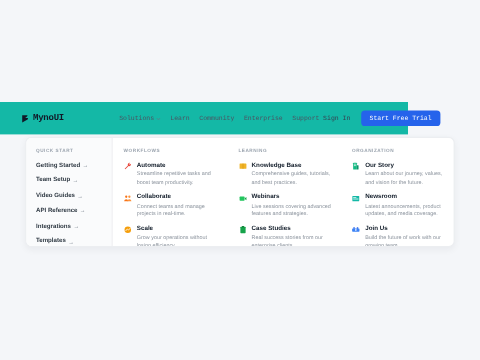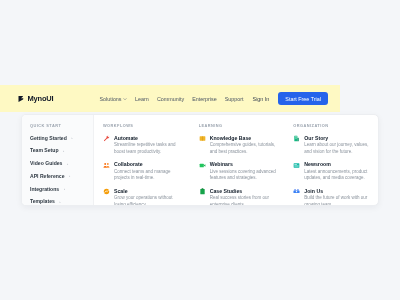--- a/index.html
+++ b/index.html
@@ -7,22 +7,22 @@
     width:400px; height:300px;
     background:#f4f6f9;
     font-family:"Liberation Sans", sans-serif;
     overflow:hidden;
   }
   .page { position:relative; width:400px; height:300px; }
 
   
   .header {
     position:absolute; left:0; top:85px; width:340px; height:27px;
-    background:#fef9c3;
-    display:flex; align-items:center;
+    background:#14b8a6;
+    display:flex; align-items:center;font-family:Liberation Mono, monospace;
   }
   .logo-wrap {
     display:flex; align-items:center; gap:2.5px;
     margin-left:17px;
   }
   .logo-mark {
     width:8px; height:8px; position:relative; flex:none;
   }
   .logo-mark svg { display:block; }
   .logo-text {

